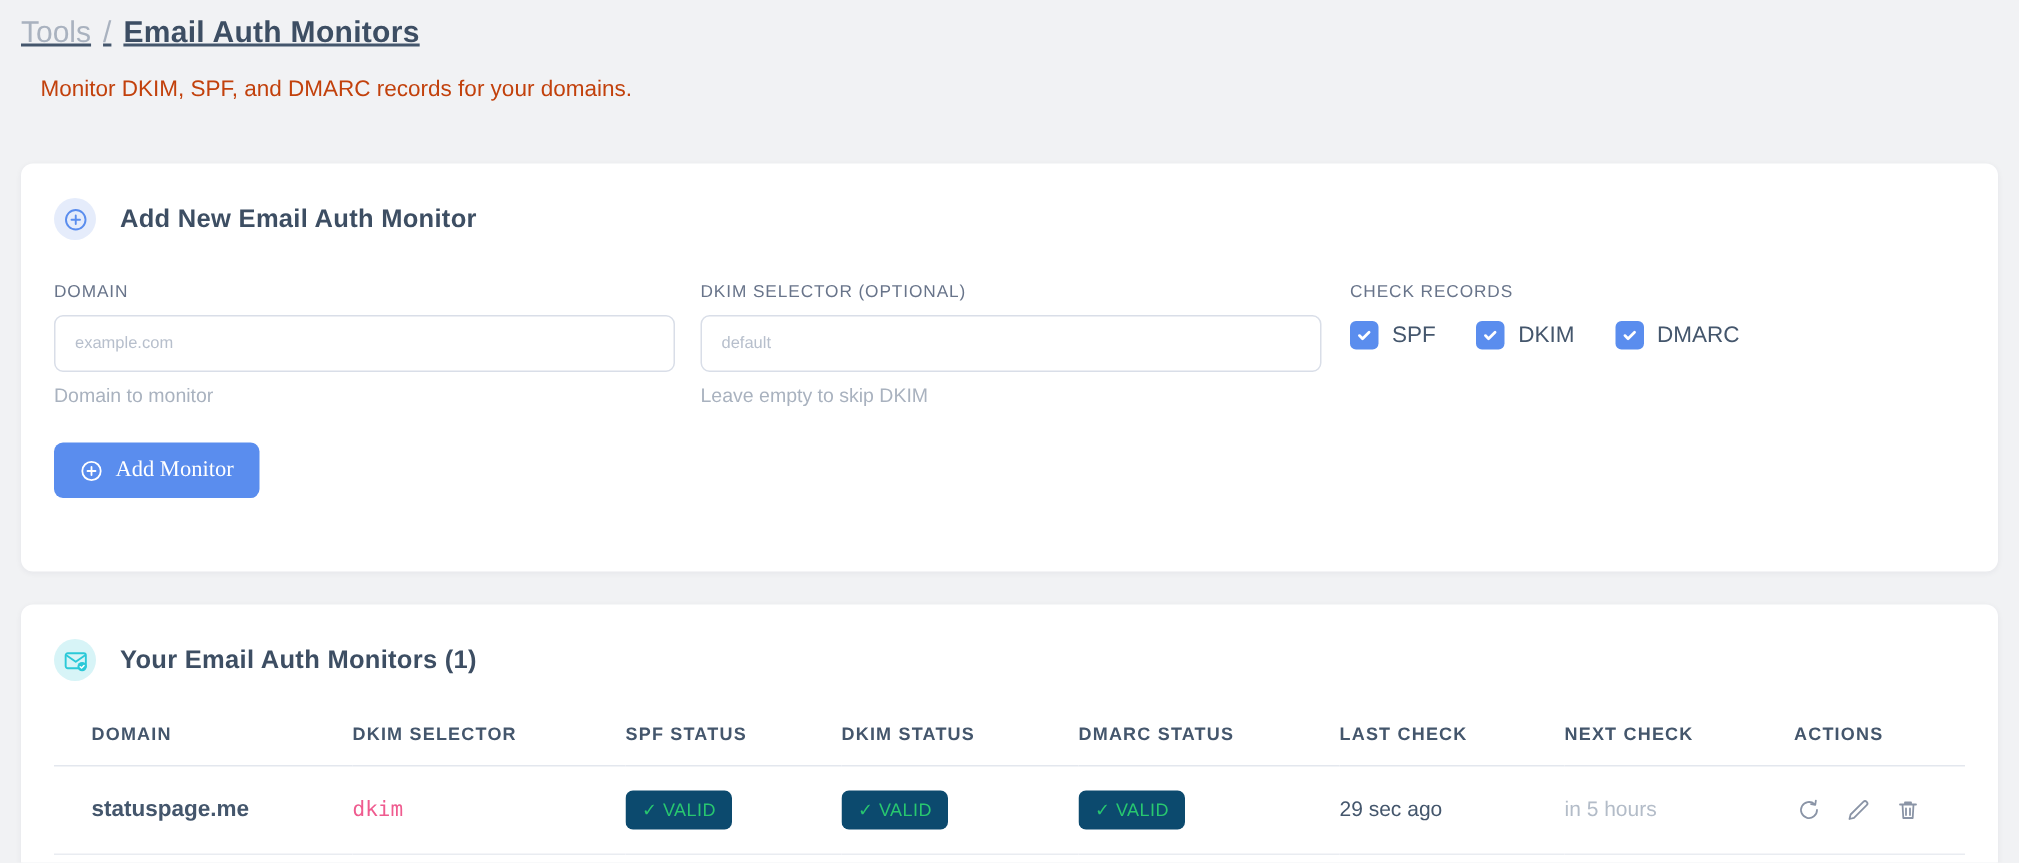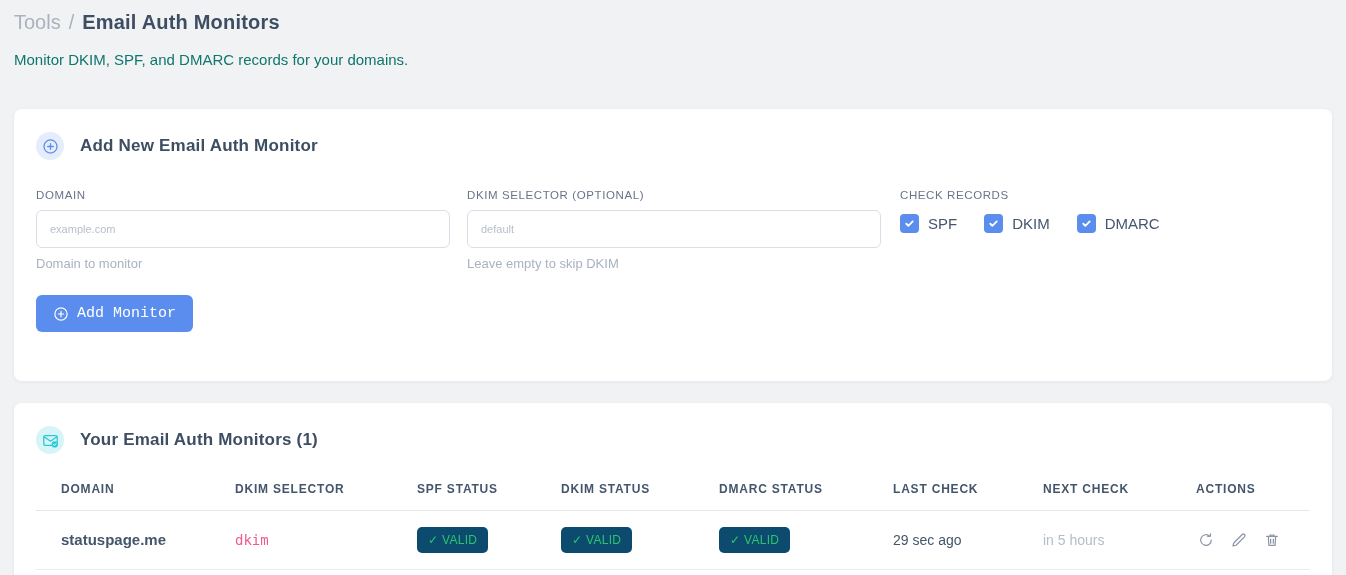--- a/index.html
+++ b/index.html
@@ -10,25 +10,25 @@
     font-family: "Liberation Sans", sans-serif;
     color: #44566c;
     overflow: hidden;
   }
   .page { padding: 0 14px; }
 
   
   .breadcrumb {
     padding-top: 11px;
     font-size: 20px;
-    display: flex; align-items: center; gap: 8px;
+    display: flex; align-items: center; gap: 8px; text-decoration: underline;
   }
   .crumb-muted { color: #a9b2bf; font-weight: 400; }
   .crumb-current { color: #3d4e63; font-weight: 700; letter-spacing: .2px; }
-  .subtitle { margin-top: 17px; font-size: 15px; color: #0f766e; }
+  .subtitle { margin-top: 17px; font-size: 15px; color: #c2410c; margin-left: 13px; }
 
   
   .card {
     background: #ffffff;
     border-radius: 8px;
     box-shadow: 0 1px 4px rgba(30,40,60,.06);
   }
   .card-add { margin-top: 41px; padding: 23px 22px 24px; height: 272px; }
   .card-list { margin-top: 22px; padding: 23px 22px 20px; height: 182px; }
 
@@ -70,21 +70,21 @@
     display: flex; align-items: center; justify-content: center;
   }
   .check-label { font-size: 15px; color: #44566c; }
 
   .btn-primary {
     margin-top: 24px;
     display: inline-flex; align-items: center; gap: 8px;
     background: #5a8dee; color: #ffffff;
     border: none; border-radius: 6px;
     height: 37px; padding: 0 17px;
-    font-size: 15px; font-family: Liberation Mono, monospace;
+    font-size: 15px; font-family: Liberation Serif, serif;
     cursor: pointer;
   }
 
   
   table { width: 100%; border-collapse: collapse; table-layout: fixed; margin-top: 26px; }
   th {
     text-align: left;
     font-size: 12px; font-weight: 700; color: #44566c; letter-spacing: .8px;
     padding: 2px 4px 14px 0;
     border-bottom: 1px solid #e3e7ee;

